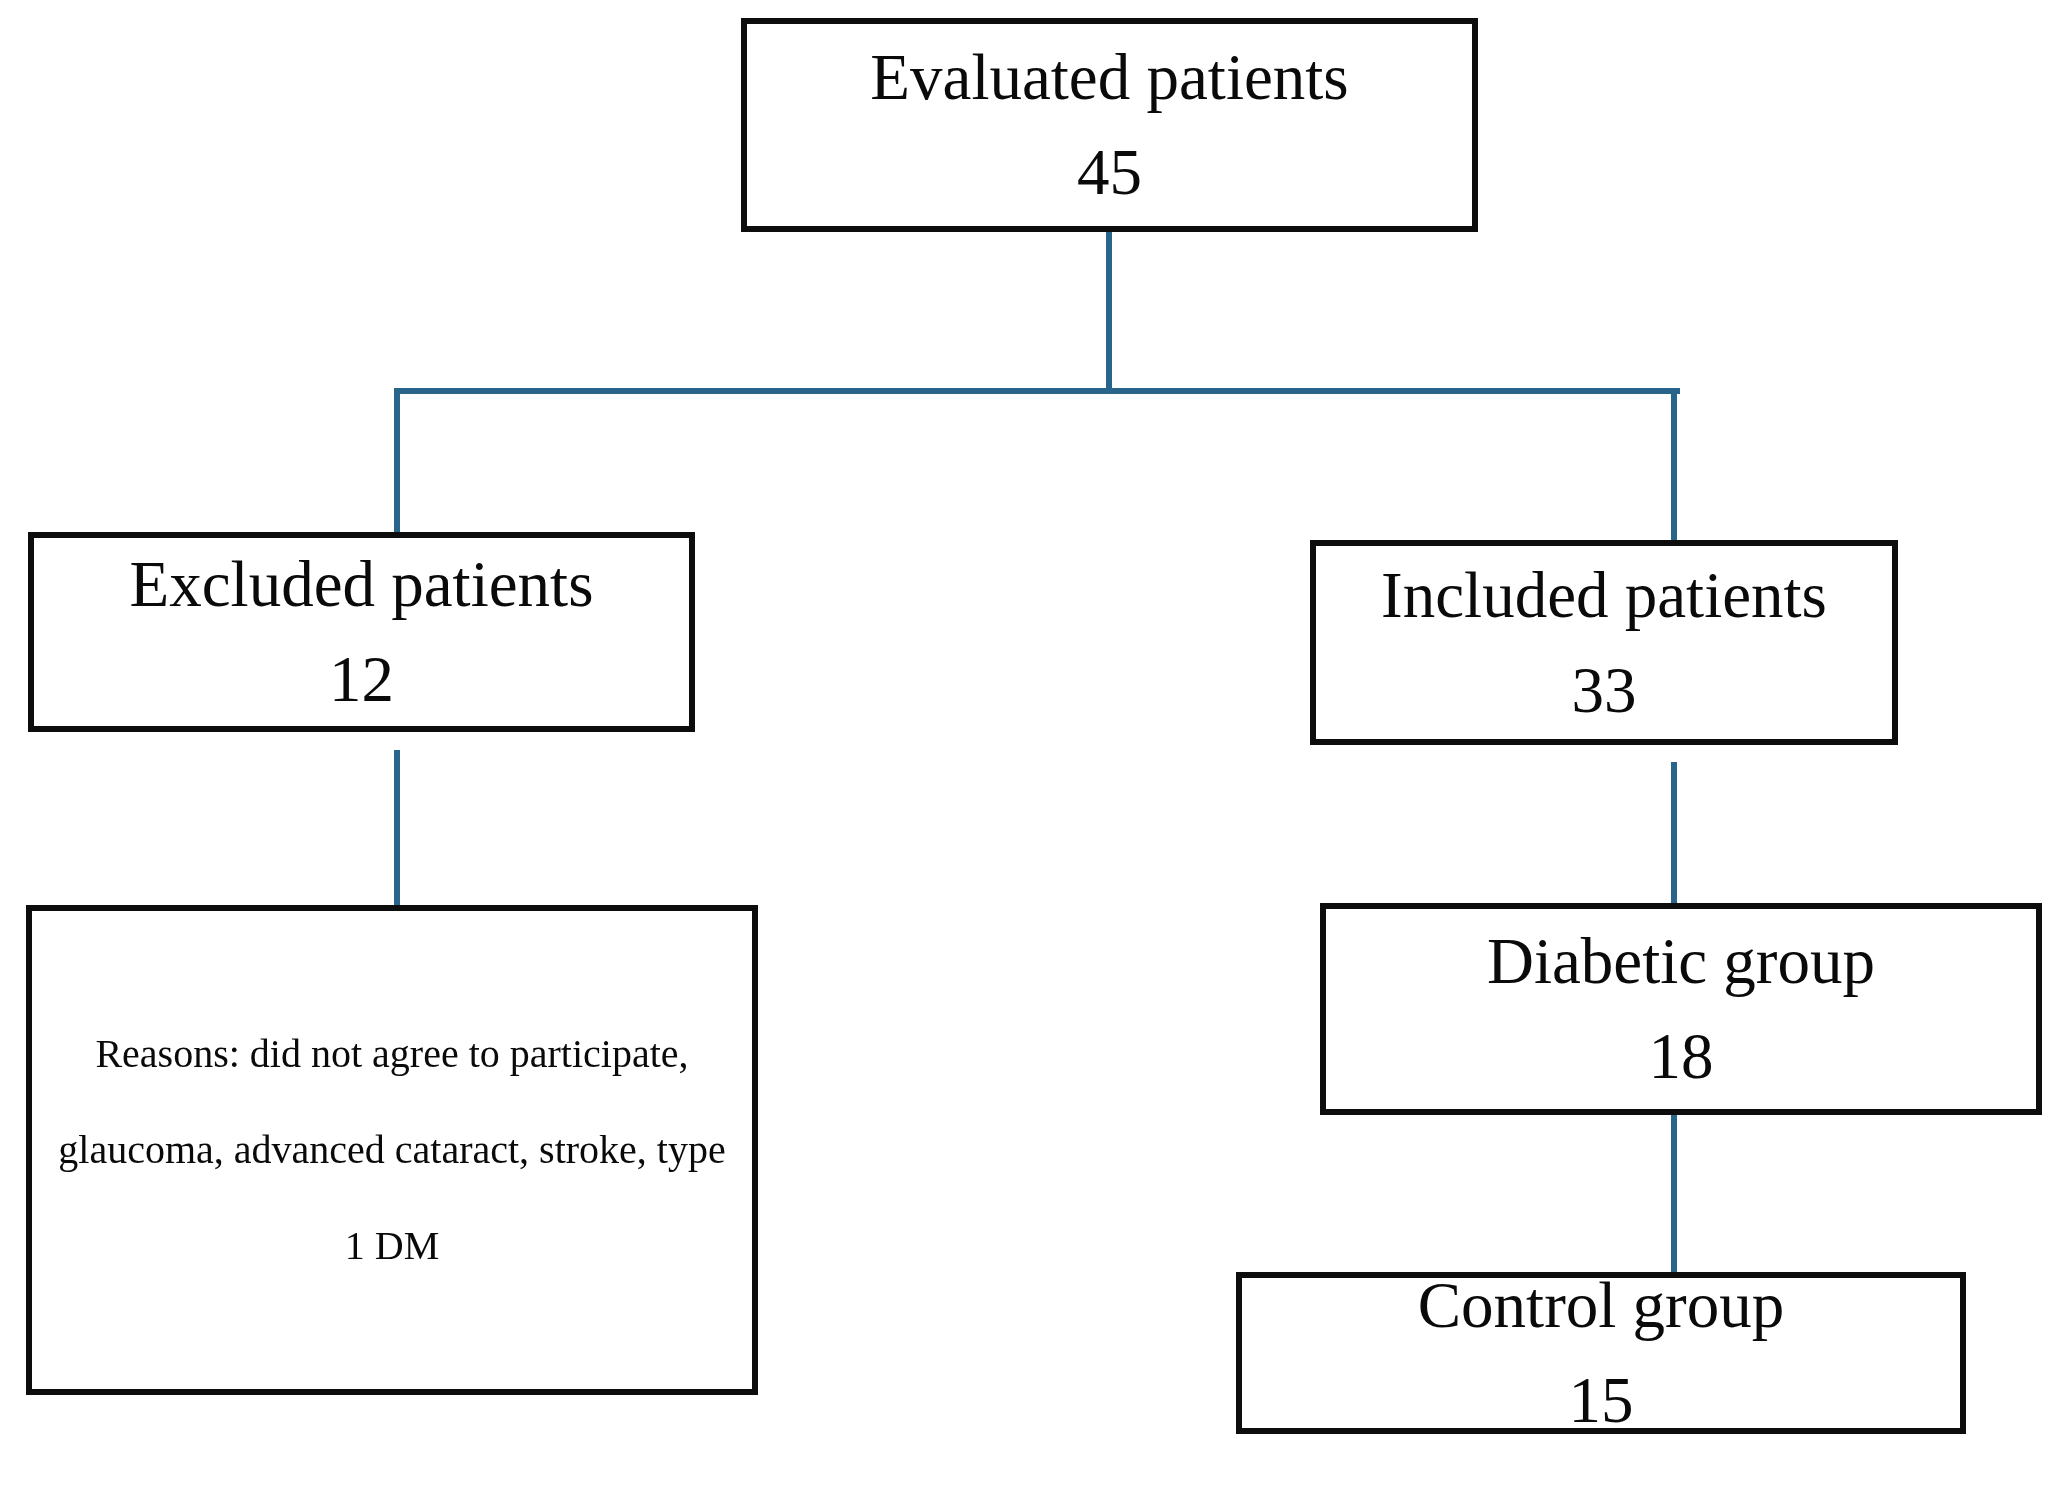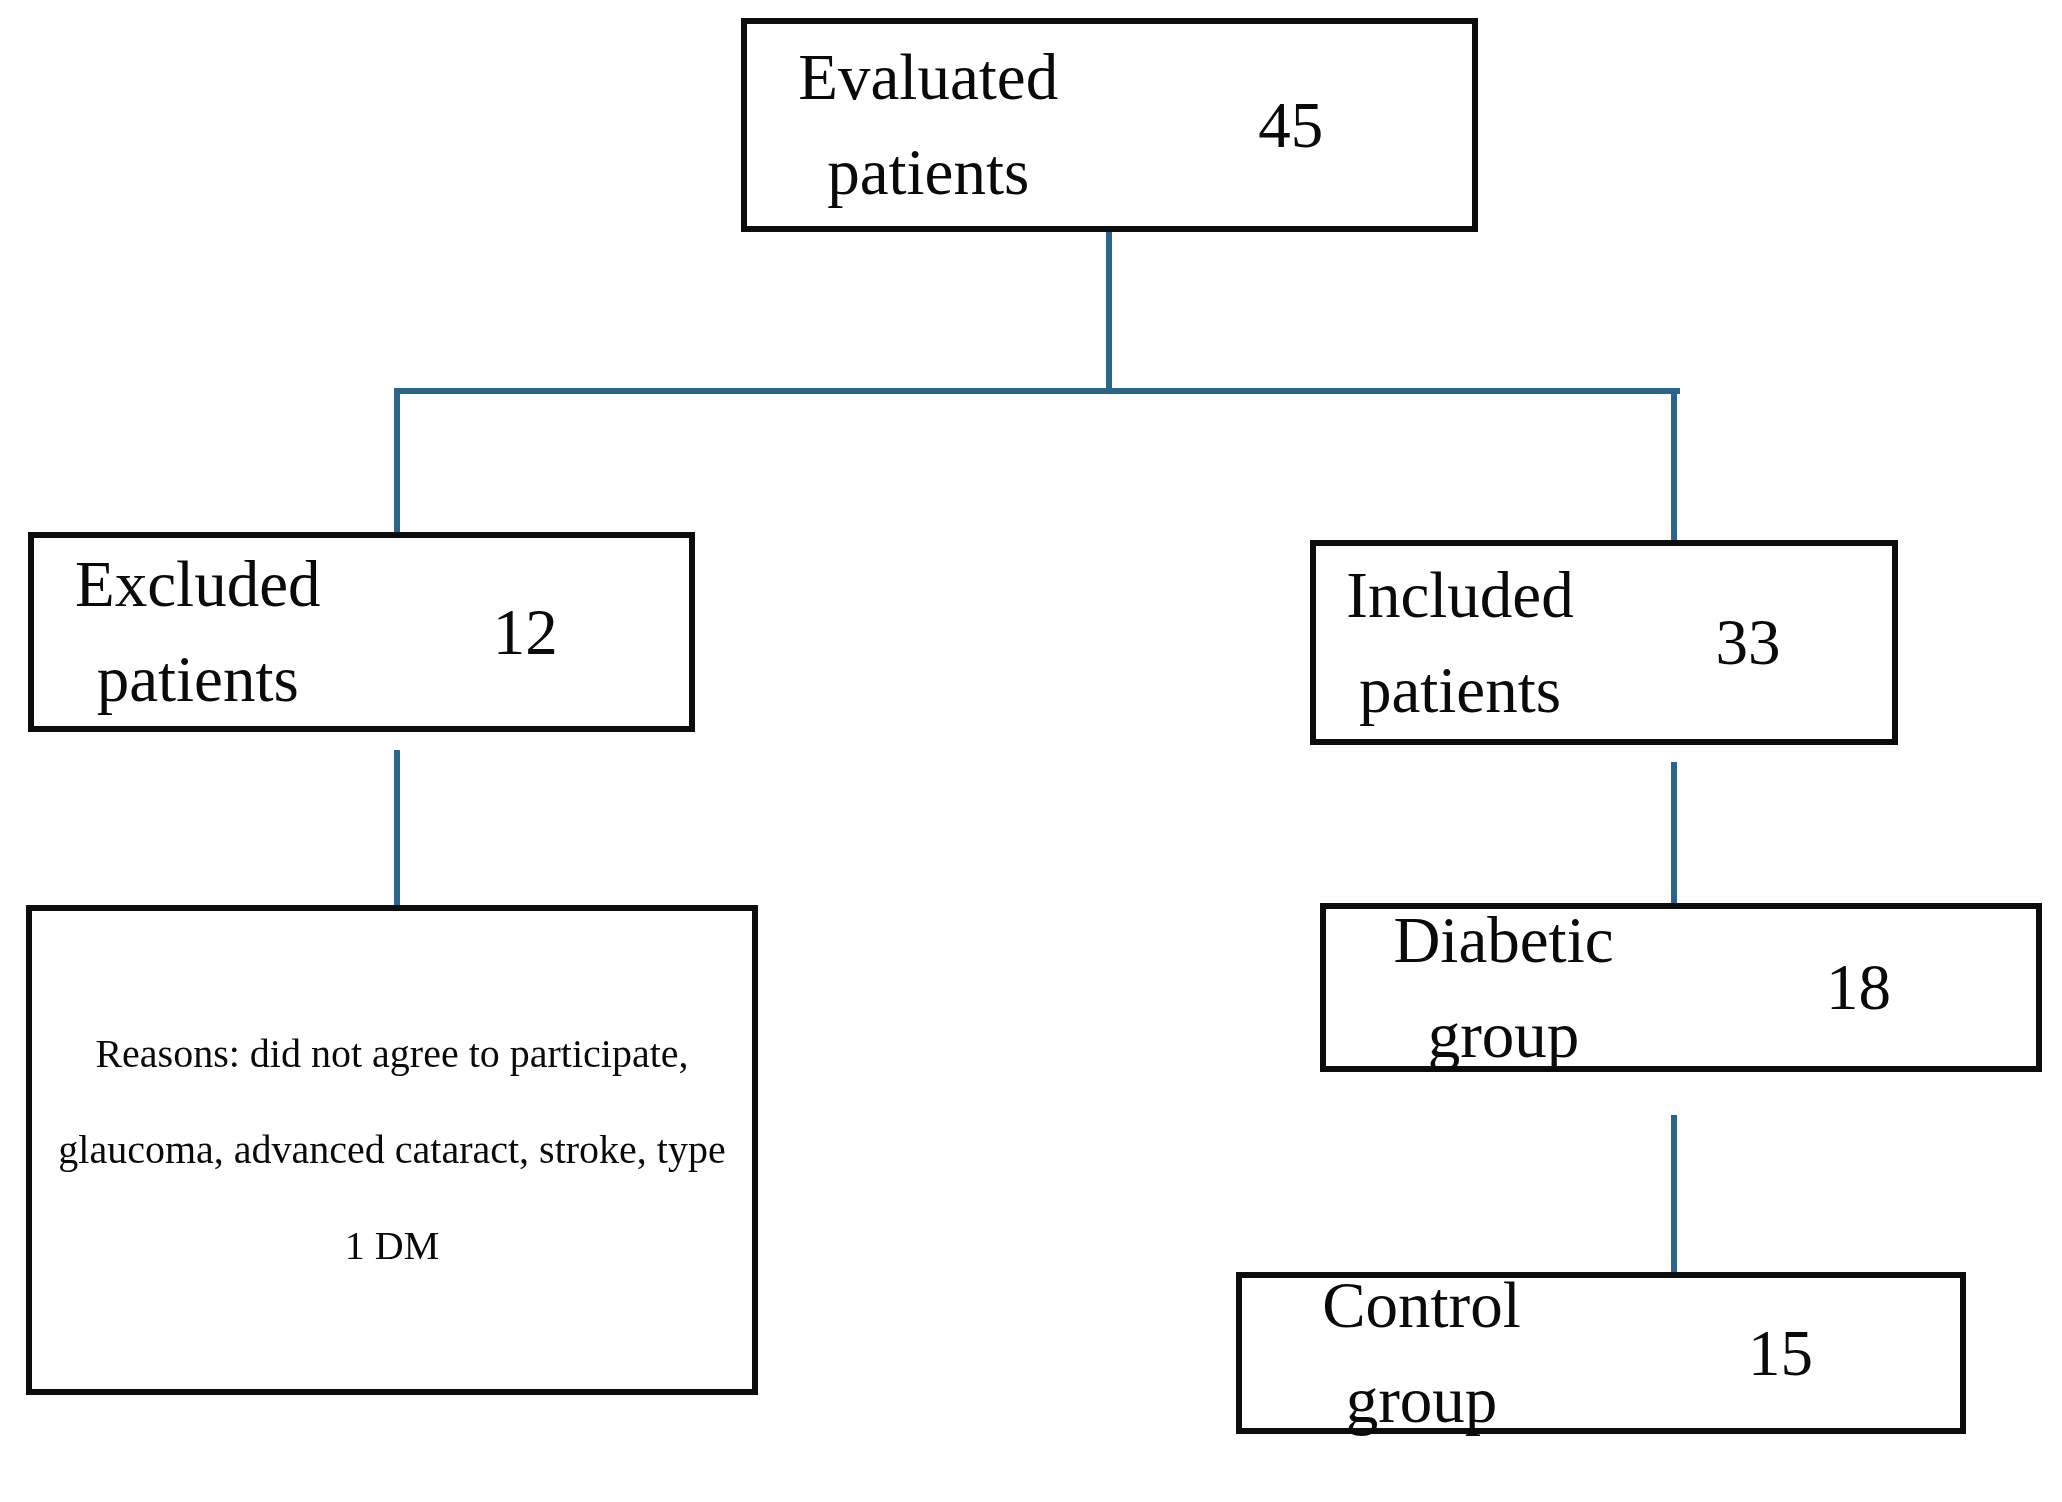--- a/index.html
+++ b/index.html
@@ -15,36 +15,36 @@
     font-family: "Liberation Serif", "DejaVu Serif", serif;
     color: #0a0a0a;
     overflow: hidden;
   }
   .node {
     position: absolute;
     box-sizing: border-box;
     border: 6px solid #0d0d0d;
     background: #ffffff;
     display: flex;
-    flex-direction: row;
+    flex-direction: column;
     align-items: center;
     justify-content: center;
     text-align: center;
     font-size: 65px;
     line-height: 95px;
   }
   .node .label, .node .value {
     width: 100%;
   }
   .node-evaluated { left: 741px; top: 18px;   width: 737px; height: 214px; }
   .node-excluded  { left: 28px;  top: 532px;  width: 667px; height: 200px; }
   .node-included  { left: 1310px;top: 540px;  width: 588px; height: 205px; text-align: center; }
   .node-reasons   { left: 26px;  top: 905px;  width: 732px; height: 490px;
                     font-size: 40px; line-height: 96px; padding: 0 14px; }
-  .node-diabetic  { left: 1320px;top: 903px;  width: 722px; height: 169px; }
+  .node-diabetic  { left: 1320px;top: 903px;  width: 722px; height: 212px; }
   .node-control   { left: 1236px;top: 1272px; width: 730px; height: 162px; }
 
   .connector {
     position: absolute;
     background: #29658B;
   }
   .conn-v-top          { left: 1106px; top: 232px;  width: 6px;    height: 159px; }
   .conn-h-main         { left: 394px;  top: 388px;  width: 1286px; height: 6px;  }
   .conn-v-left-drop    { left: 394px;  top: 388px;  width: 6px;    height: 144px; }
   .conn-v-right-drop   { left: 1671px; top: 388px;  width: 6px;    height: 152px; }

